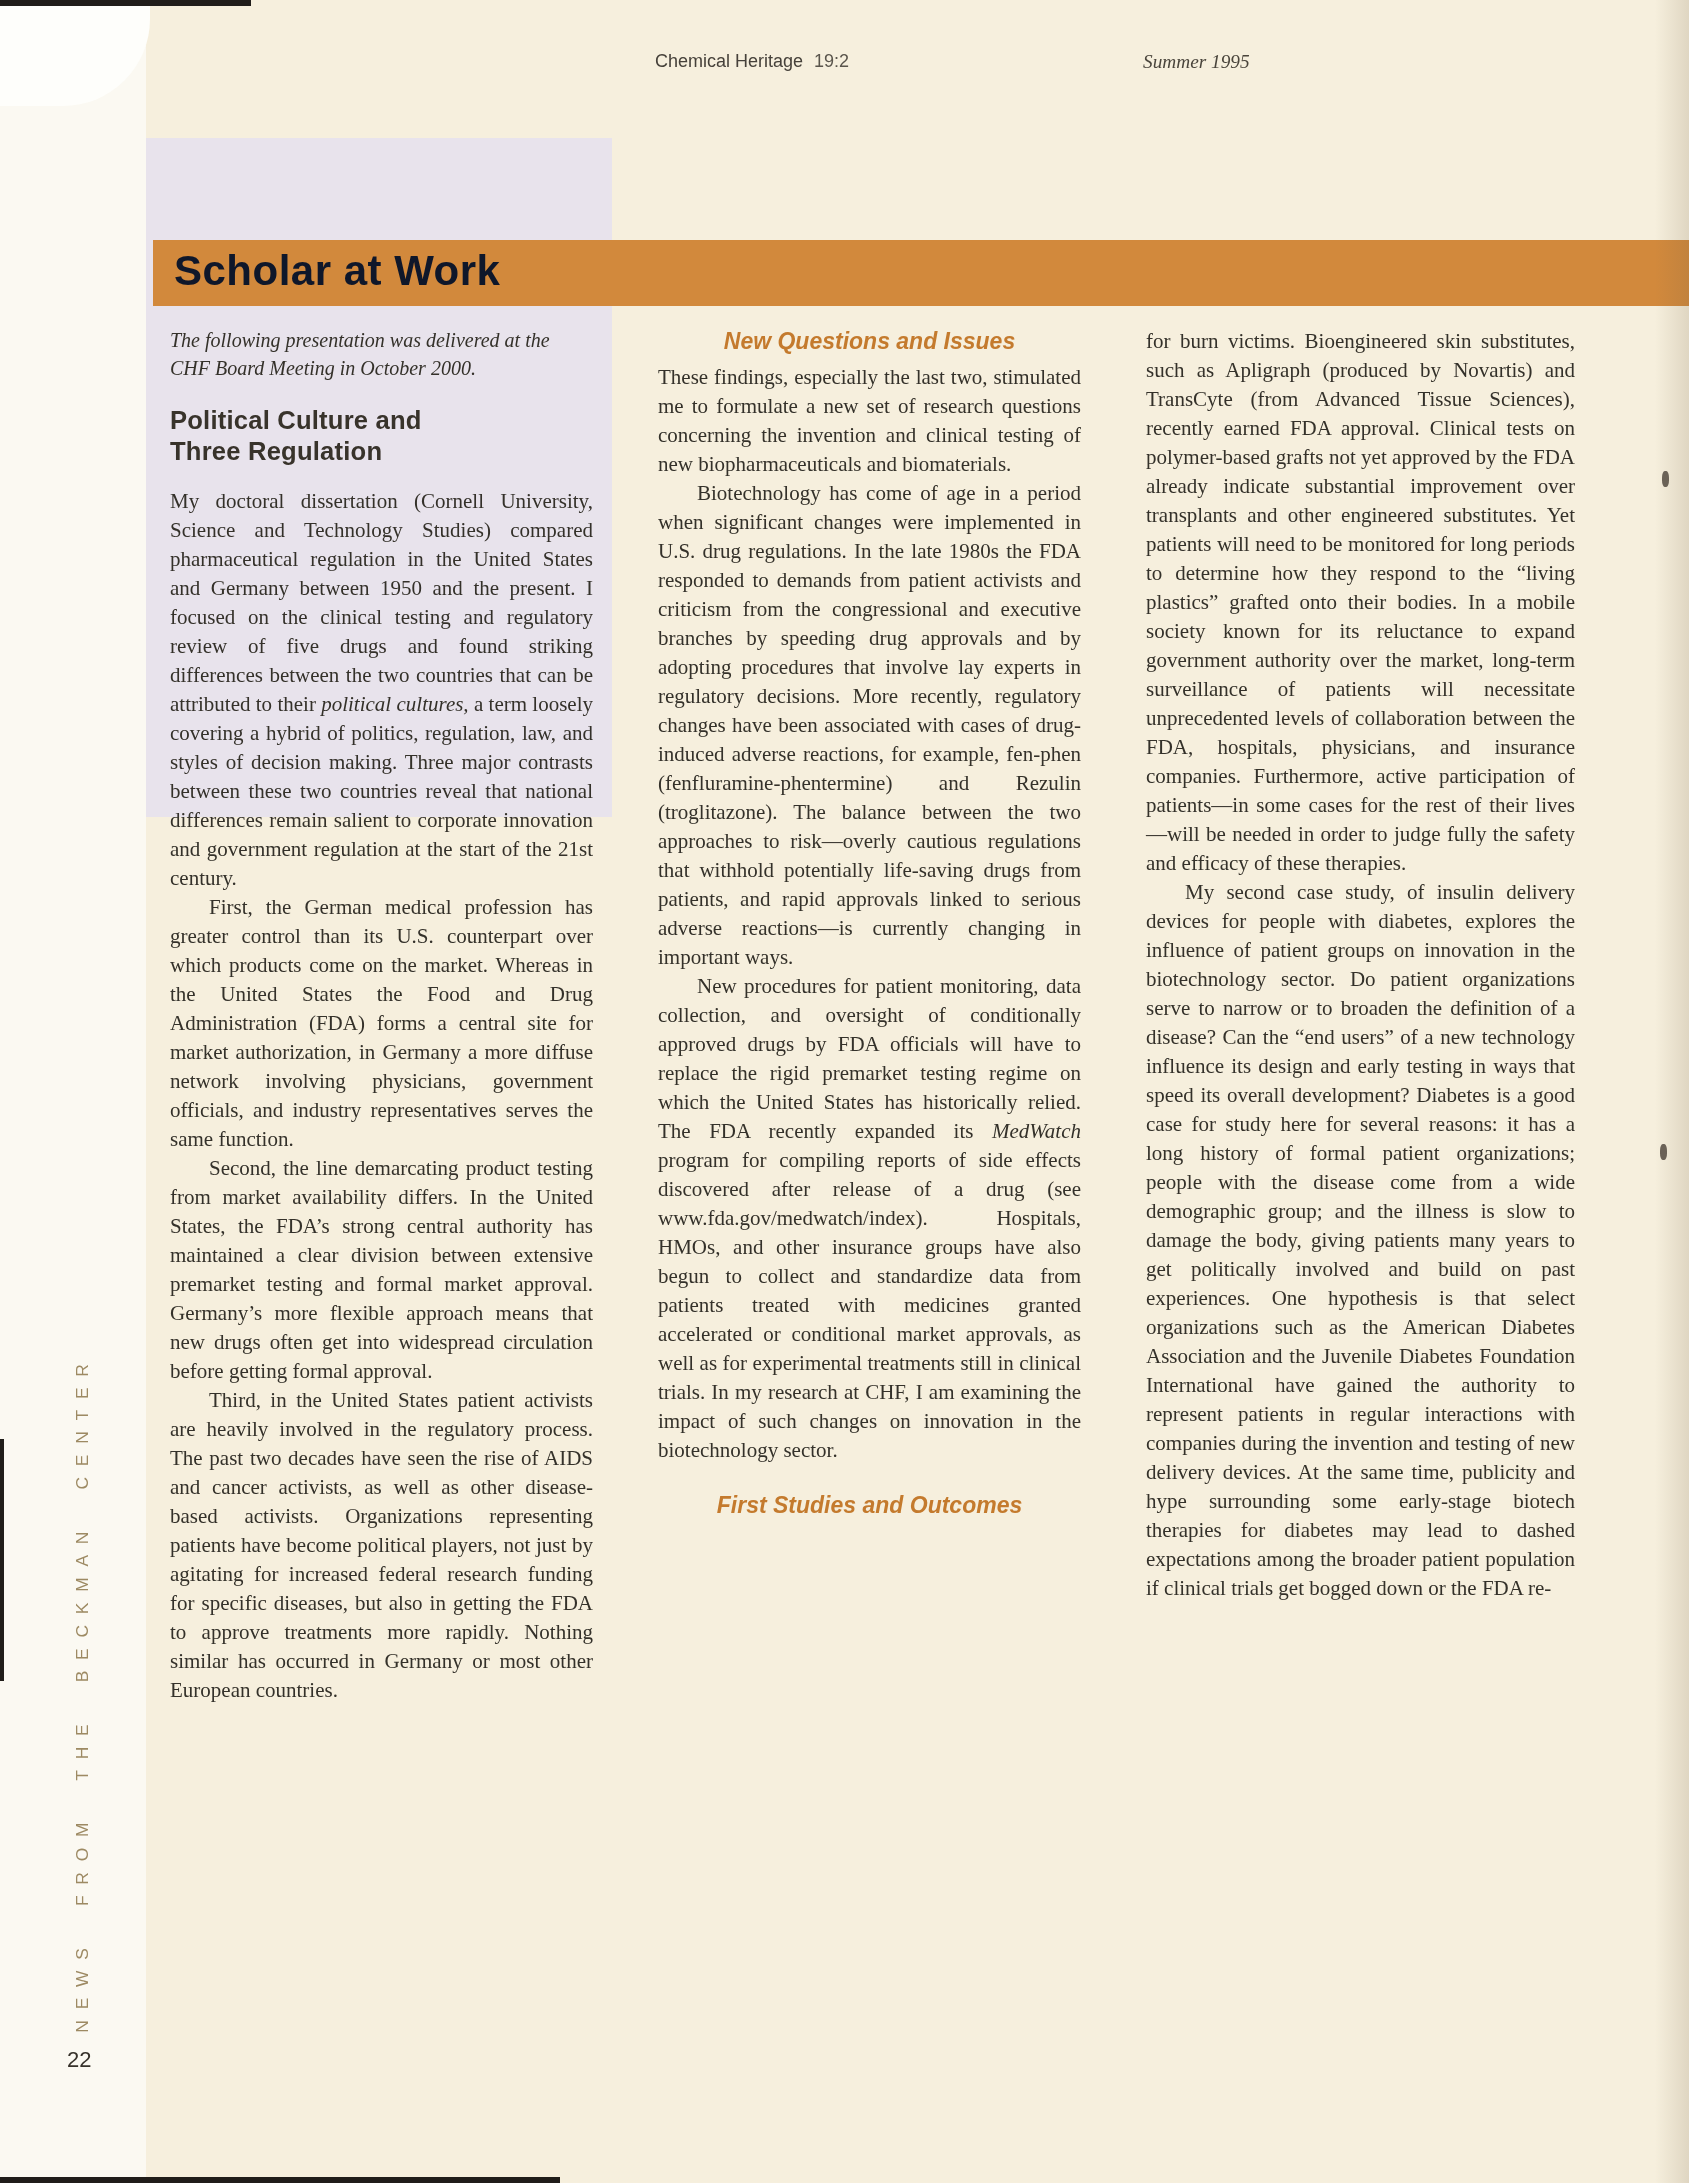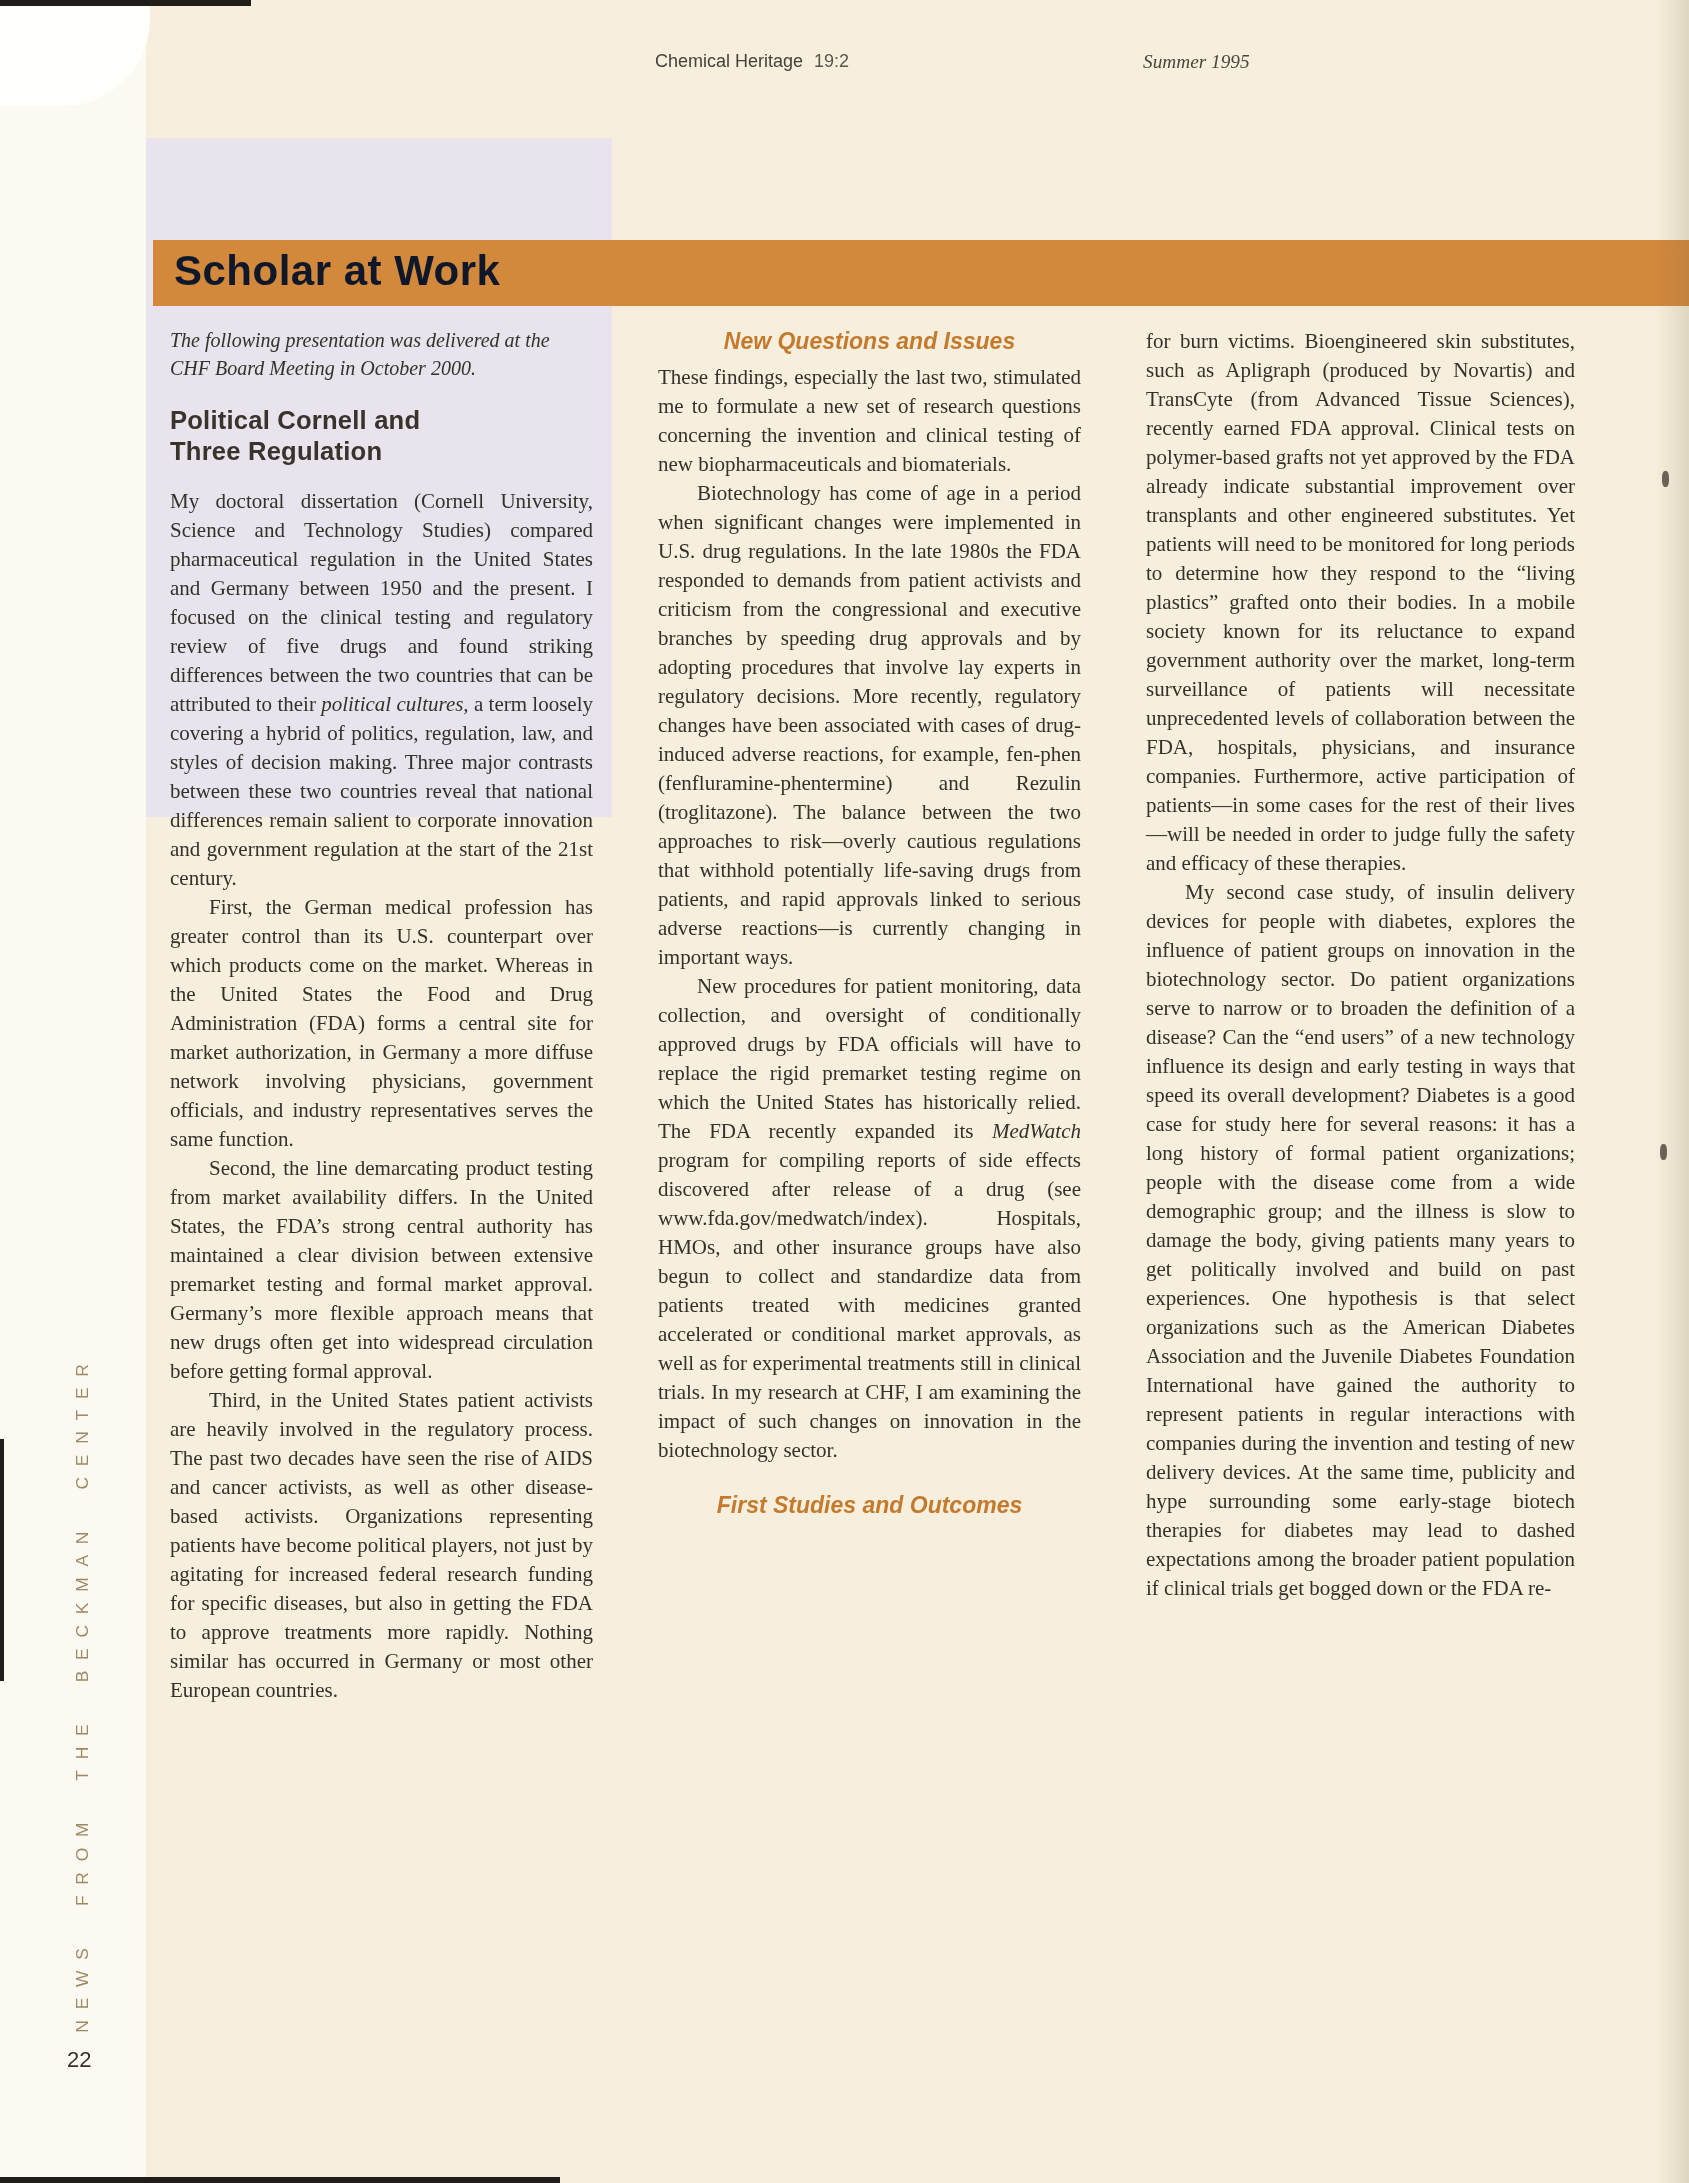--- a/index.html
+++ b/index.html
@@ -112,21 +112,21 @@
     <span class="season">Summer 1995</span>
   </div>
 
   <div class="banner">
     <span>Scholar at Work</span>
   </div>
 
   <div class="col col1">
       <p class="intro"><span>The following presentation was delivered at the CHF Board Meeting in October 2000.</span></p>
       <h2 class="article-title">
-        <span>Political Cornell and</span>
+        <span>Political Culture and</span>
         <span>Three Regulation</span>
       </h2>
       <p class="body-para"><span>My doctoral dissertation (Cornell University, Science and Technology Studies) compared pharmaceutical regulation in the United States and Germany between 1950 and the present. I focused on the clinical testing and regulatory review of five drugs and found striking differences between the two countries that can be attributed to their </span><span class="em">political cultures,</span><span> a term loosely covering a hybrid of politics, regulation, law, and styles of decision making. Three major contrasts between these two countries reveal that national differences remain salient to corporate innovation and government regulation at the start of the 21st century.</span></p>
       <p class="body-para indent"><span>First, the German medical profession has greater control than its U.S. counterpart over which products come on the market. Whereas in the United States the Food and Drug Administration (FDA) forms a central site for market authorization, in Germany a more diffuse network involving physicians, government officials, and industry representatives serves the same function.</span></p>
       <p class="body-para indent"><span>Second, the line demarcating product testing from market availability differs. In the United States, the FDA’s strong central authority has maintained a clear division between extensive premarket testing and formal market approval. Germany’s more flexible approach means that new drugs often get into widespread circulation before getting formal approval.</span></p>
       <p class="body-para indent"><span>Third, in the United States patient activists are heavily involved in the regulatory process. The past two decades have seen the rise of AIDS and cancer activists, as well as other disease-based activists. Organizations representing patients have become political players, not just by agitating for increased federal research funding for specific diseases, but also in getting the FDA to approve treatments more rapidly. Nothing similar has occurred in Germany or most other European countries.</span></p>
     </div>
   <div class="col col2">
       <h3 class="section-heading">New Questions and Issues</h3>
       <p class="body-para"><span>These findings, especially the last two, stimulated me to formulate a new set of research questions concerning the invention and clinical testing of new biopharmaceuticals and biomaterials.</span></p>

